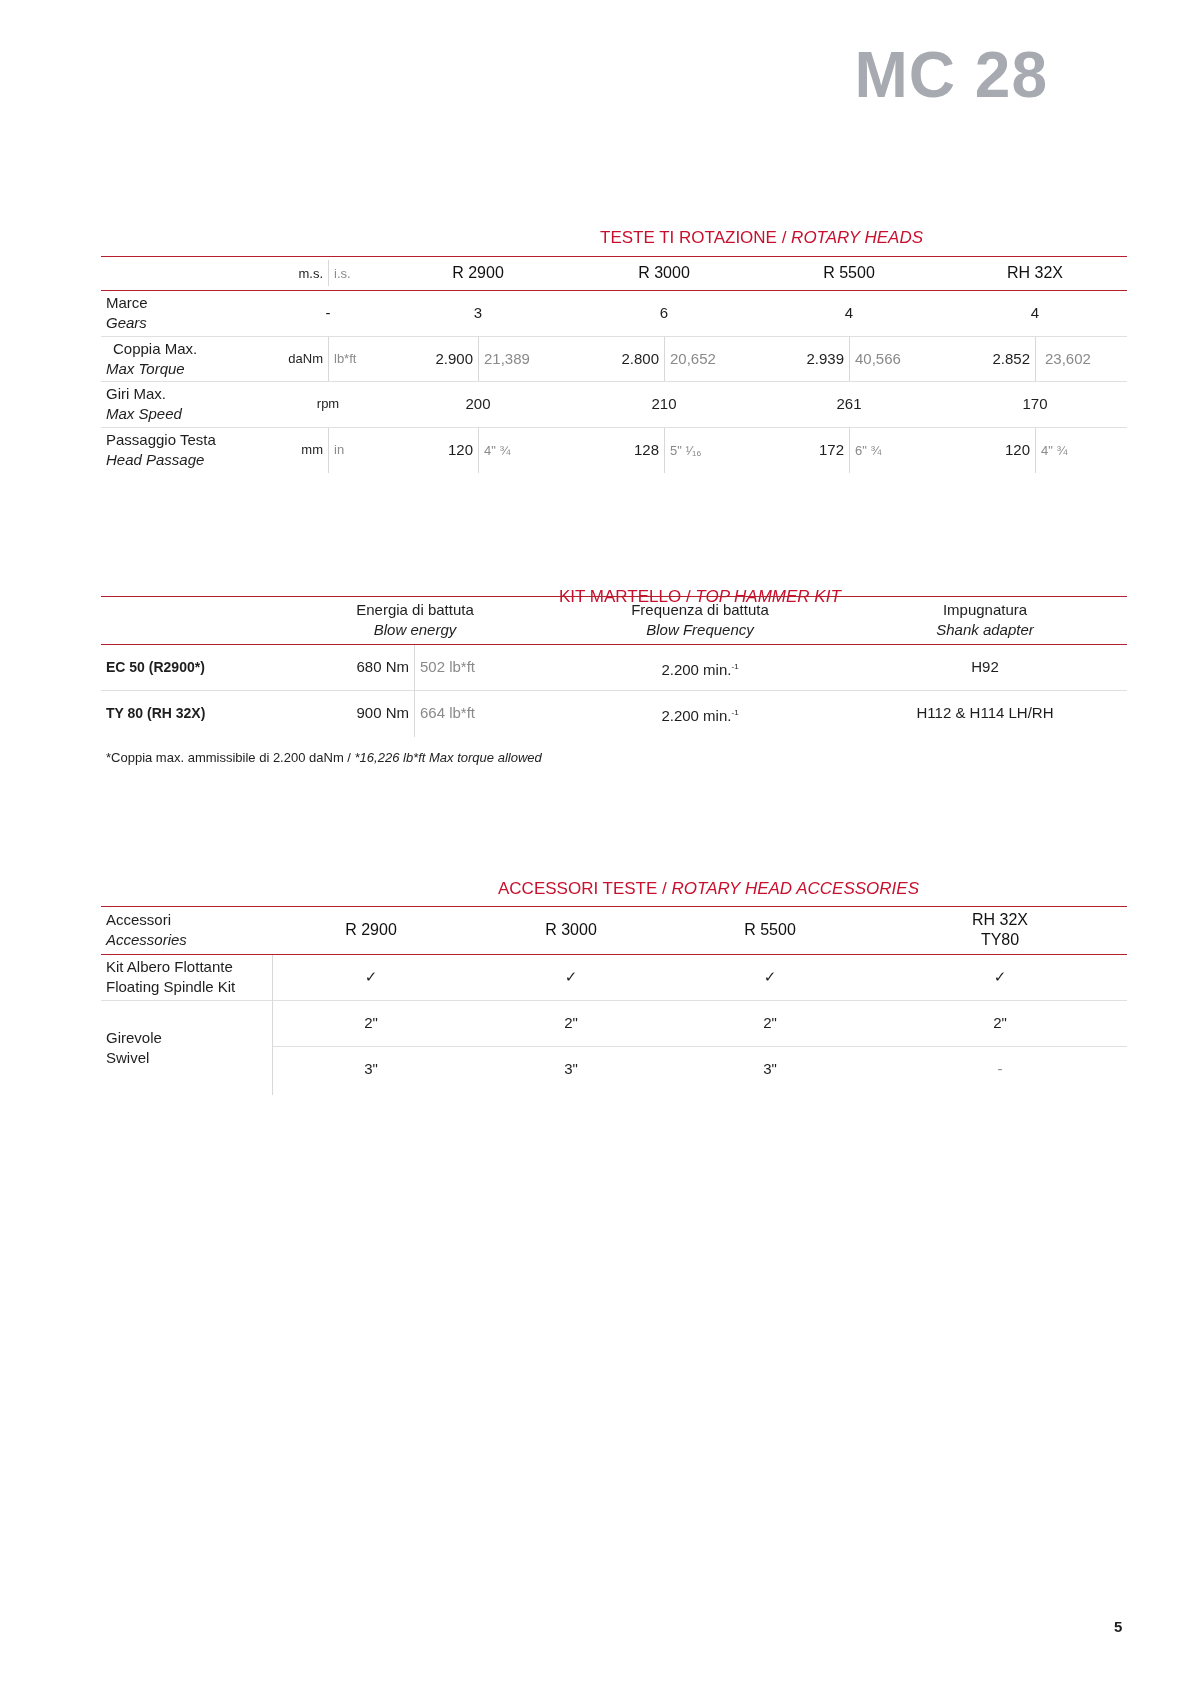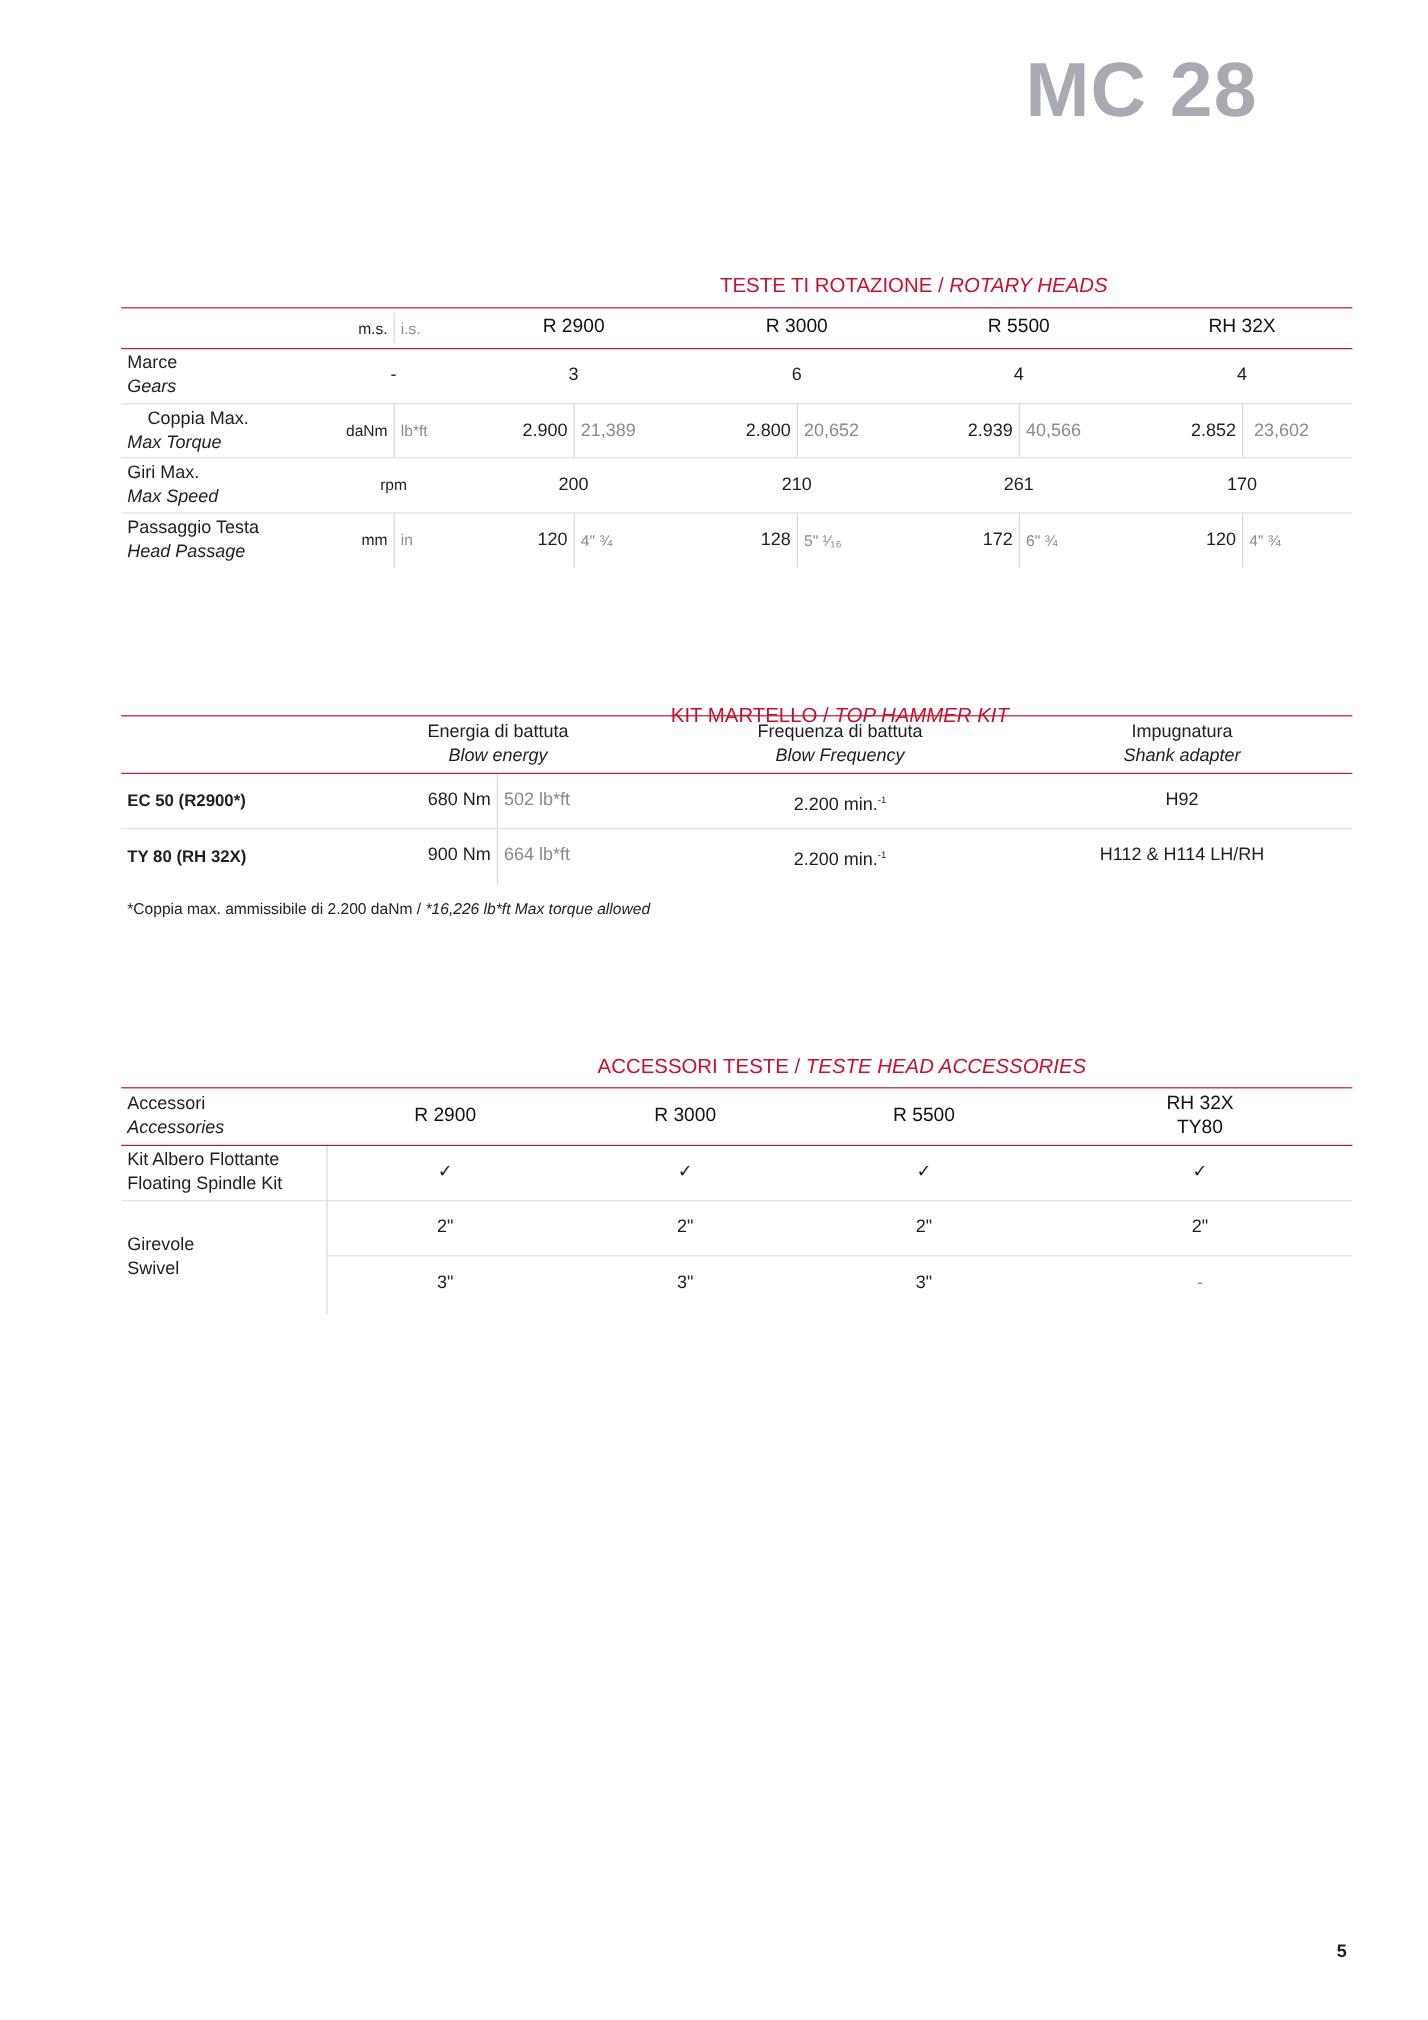--- a/index.html
+++ b/index.html
@@ -65,21 +65,21 @@
   <div class="cell c hdr" style="left:934px; top:7px;">RH 32X</div>
 
   <div class="cell lbl" style="left:5px; top:37px;">Marce</div>
   <div class="cell lbl it" style="left:5px; top:57px;">Gears</div>
   <div class="cell c" style="left:227px; top:47px;">-</div>
   <div class="cell c" style="left:377px; top:47px;">3</div>
   <div class="cell c" style="left:563px; top:47px;">6</div>
   <div class="cell c" style="left:748px; top:47px;">4</div>
   <div class="cell c" style="left:934px; top:47px;">4</div>
 
-  <div class="cell lbl" style="left:22px; top:83px;">Coppia Max.</div>
+  <div class="cell lbl" style="left:12px; top:83px;">Coppia Max.</div>
   <div class="cell lbl it" style="left:5px; top:103px;">Max Torque</div>
   <div class="cell r small" style="left:222px; top:93px;">daNm</div>
   <div class="cell small muted" style="left:233px; top:93px;">lb*ft</div>
   <div class="cell r" style="left:372px; top:93px;">2.900</div>
   <div class="cell muted" style="left:383px; top:93px;">21,389</div>
   <div class="cell r" style="left:558px; top:93px;">2.800</div>
   <div class="cell muted" style="left:569px; top:93px;">20,652</div>
   <div class="cell r" style="left:743px; top:93px;">2.939</div>
   <div class="cell muted" style="left:754px; top:93px;">40,566</div>
   <div class="cell r" style="left:929px; top:93px;">2.852</div>
@@ -135,21 +135,21 @@
   <div class="cell muted" style="left:319px; top:107px;">664 lb*ft</div>
   <div class="cell c" style="left:599px; top:107px;"><span>2.200 min.</span><sup>-1</sup></div>
   <div class="cell c" style="left:884px; top:107px;">H112 &amp; H114 LH/RH</div>
 </div>
 
 <div class="footnote">
   <span>*Coppia max. ammissibile di 2.200 daNm / </span><i>*16,226 lb*ft Max torque allowed</i>
 </div>
 
 <div class="section-title" style="left:498px; top:879px;">
-  <span>ACCESSORI TESTE / </span><i>TESTE HEAD ACCESSORIES</i>
+  <span>ACCESSORI TESTE / </span><i>ROTARY HEAD ACCESSORIES</i>
 </div>
 
 <div class="tbl" style="top:906px; height:188px;">
   <div class="rule-red" style="top:0;"></div>
   <div class="rule-red" style="top:48px;"></div>
   <div class="rule-grey" style="top:94px; left:0; width:1026px;"></div>
   <div class="rule-grey" style="top:140px; left:171px; width:855px;"></div>
   <div class="vline" style="left:171px; top:49px; height:140px;"></div>
 
   <div class="cell" style="left:5px; top:4px;">Accessori</div>

